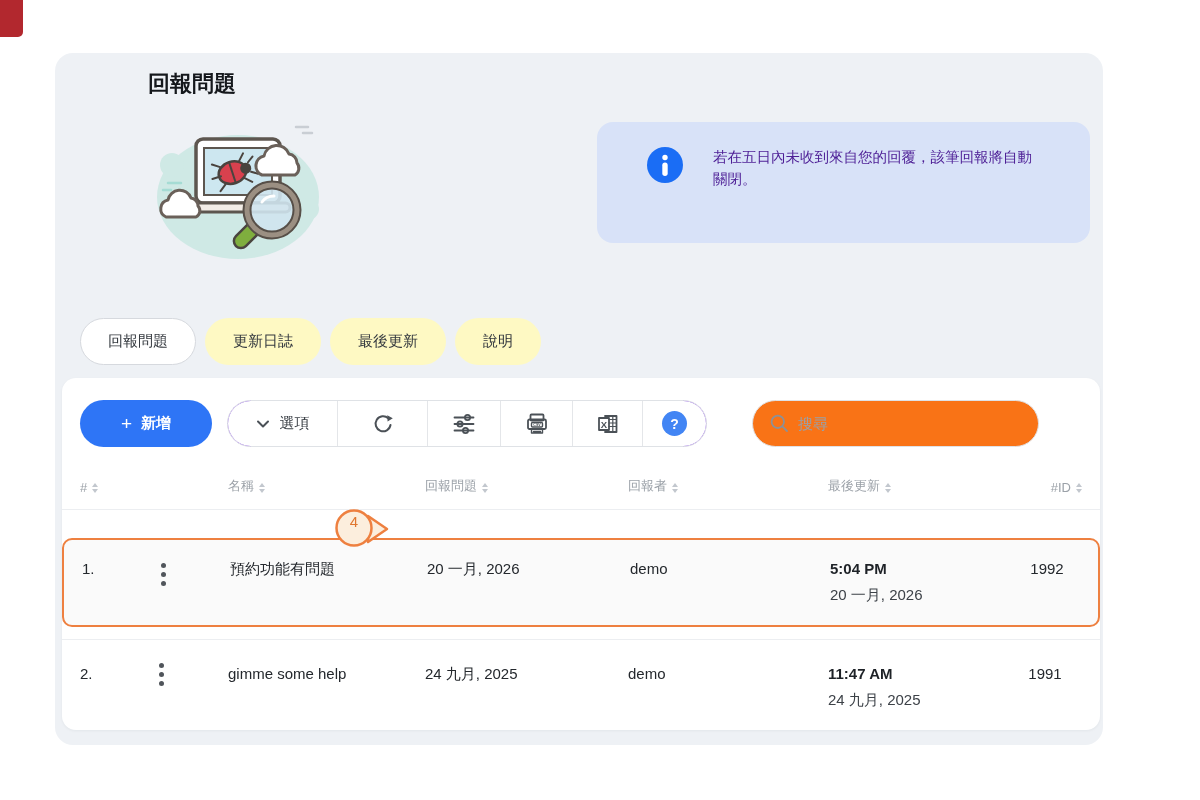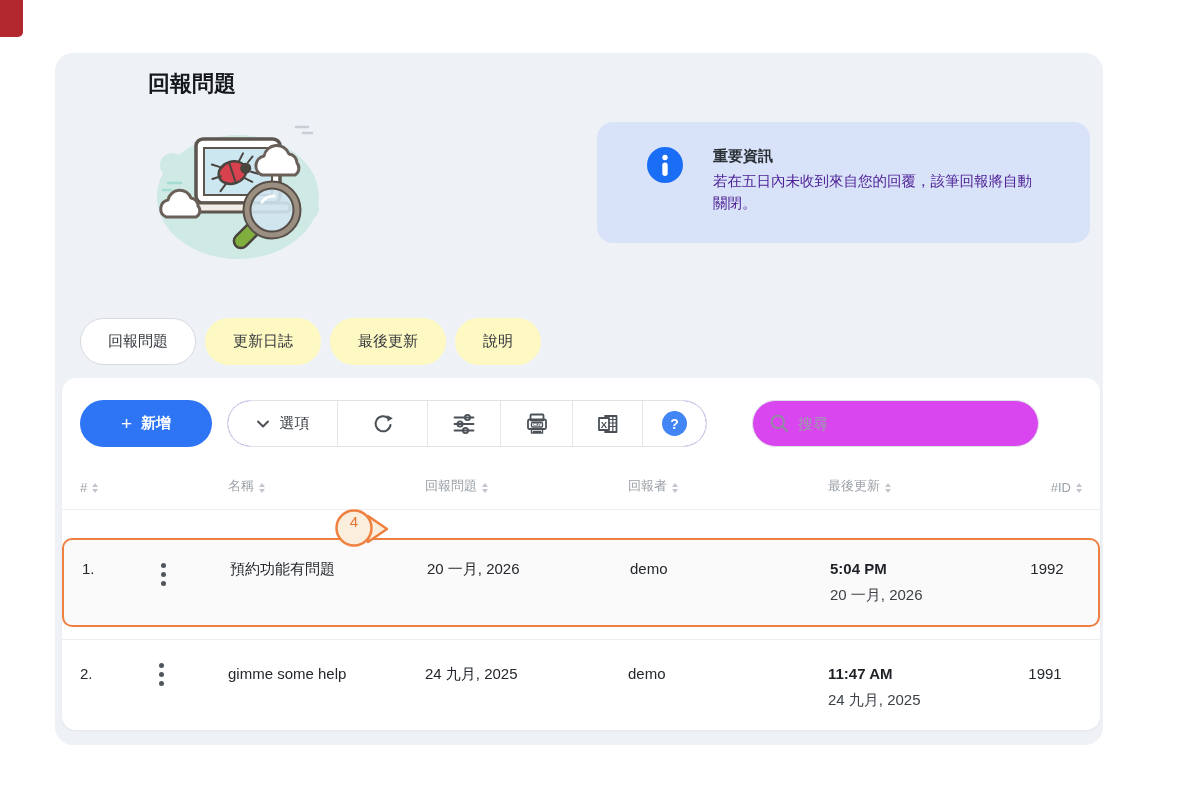--- a/index.html
+++ b/index.html
@@ -45,21 +45,21 @@
     justify-content:center; gap:10px; cursor:pointer; font-family:inherit;
     font-size:15px; color:#3a3f45; border-right:1px solid #e4e6e9; }
   .group-btn:last-child { border-right:none; }
   .group-btn.options { width:110px; }
   .group-btn.w90 { width:90px; } .group-btn.w73 { width:73px; }
   .group-btn.w72 { width:72px; } .group-btn.w70 { width:70px; } .group-btn.w63 { width:63px; }
   .help-circle { width:25px; height:25px; border-radius:50%; background:#4285f4; color:#fff;
     font-size:14px; font-weight:700; display:flex; align-items:center; justify-content:center; }
 
   .search { margin-left:45px; width:287px; height:47px; border:1px solid #dfe2e6;
-    border-radius:24px; background:#d946ef; display:flex; align-items:center;
+    border-radius:24px; background:#f97316; display:flex; align-items:center;
     padding-left:17px; gap:9px; }
   .search input { border:none; outline:none; font-size:15px; color:#33383e; width:220px;
     font-family:inherit; background:transparent; }
   .search input::placeholder { color:#9aa0a8; }
 
   .grid { display:grid; grid-template-columns:64px 84px 197px 203px 200px 180px 74px;
     padding:0 18px; }
   .thead { position:absolute; left:0; top:99px; width:100%; padding-bottom:14px;
     border-bottom:1px solid #eceef1; }
   .th { font-size:13px; color:#9ba1a8; display:flex; align-items:flex-end; gap:5px; }
@@ -136,21 +136,20 @@
 
     <div class="info-box">
       <div class="info-icon">
         <svg width="36" height="36" viewBox="0 0 36 36">
           <circle cx="18" cy="18" r="18" fill="#1a6df5"></circle>
           <circle cx="18" cy="10.5" r="2.7" fill="#fff"></circle>
           <rect x="15.3" y="15.5" width="5.4" height="13.5" rx="2.7" fill="#fff"></rect>
         </svg>
       </div>
       <div class="info-text">
-        <div class="info-title">重要資訊</div>
         <div class="info-body">若在五日內未收到來自您的回覆，該筆回報將自動關閉。</div>
       </div>
     </div>
 
     <div class="tabs">
       <button class="tab active">回報問題</button>
       <button class="tab">更新日誌</button>
       <button class="tab">最後更新</button>
       <button class="tab">說明</button>
     </div>

